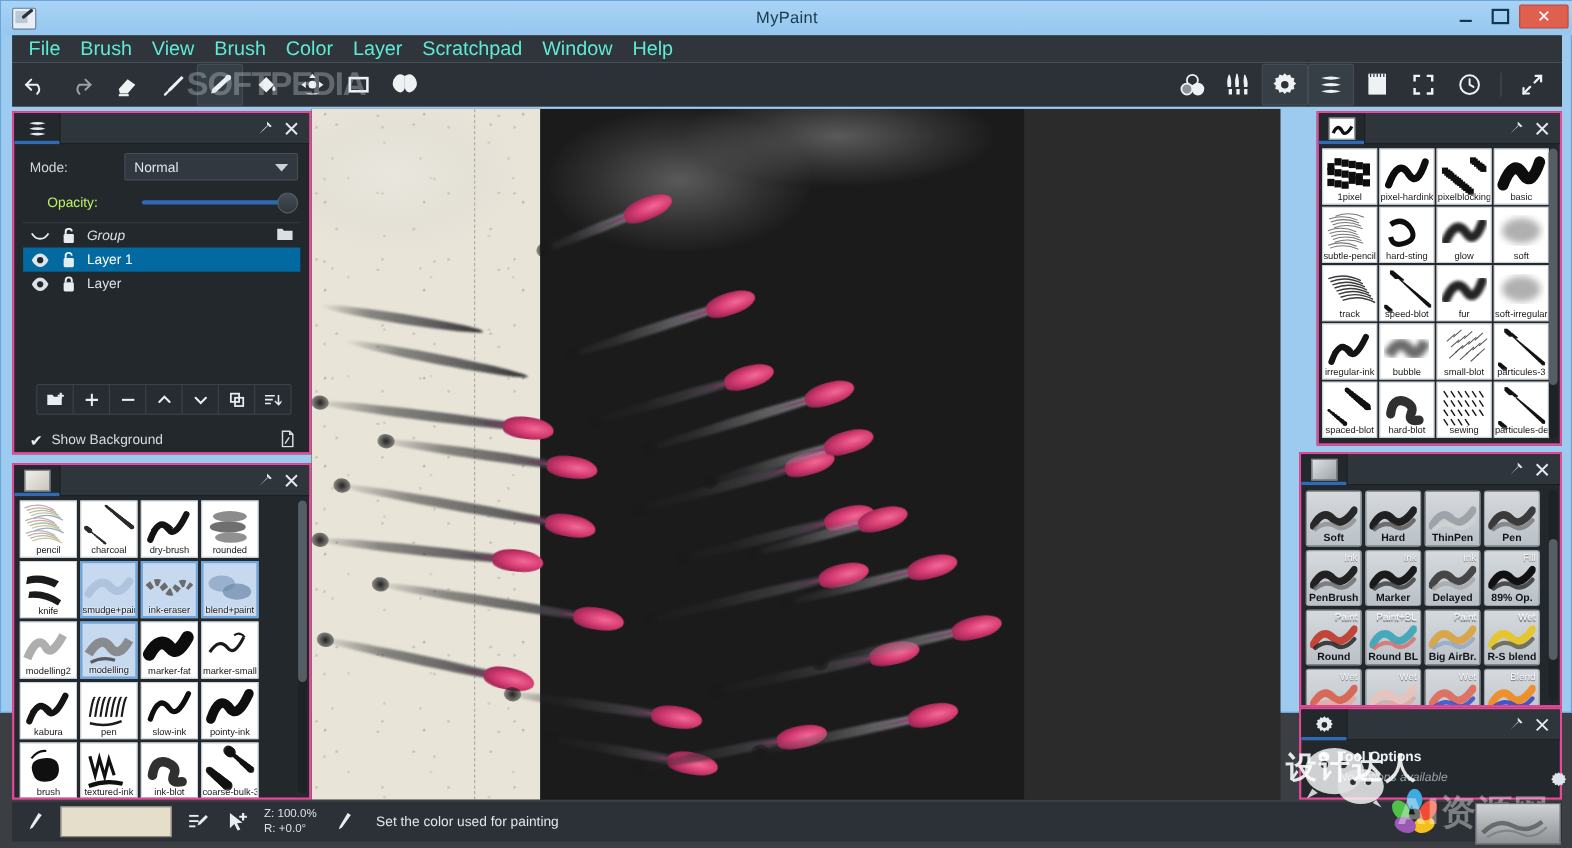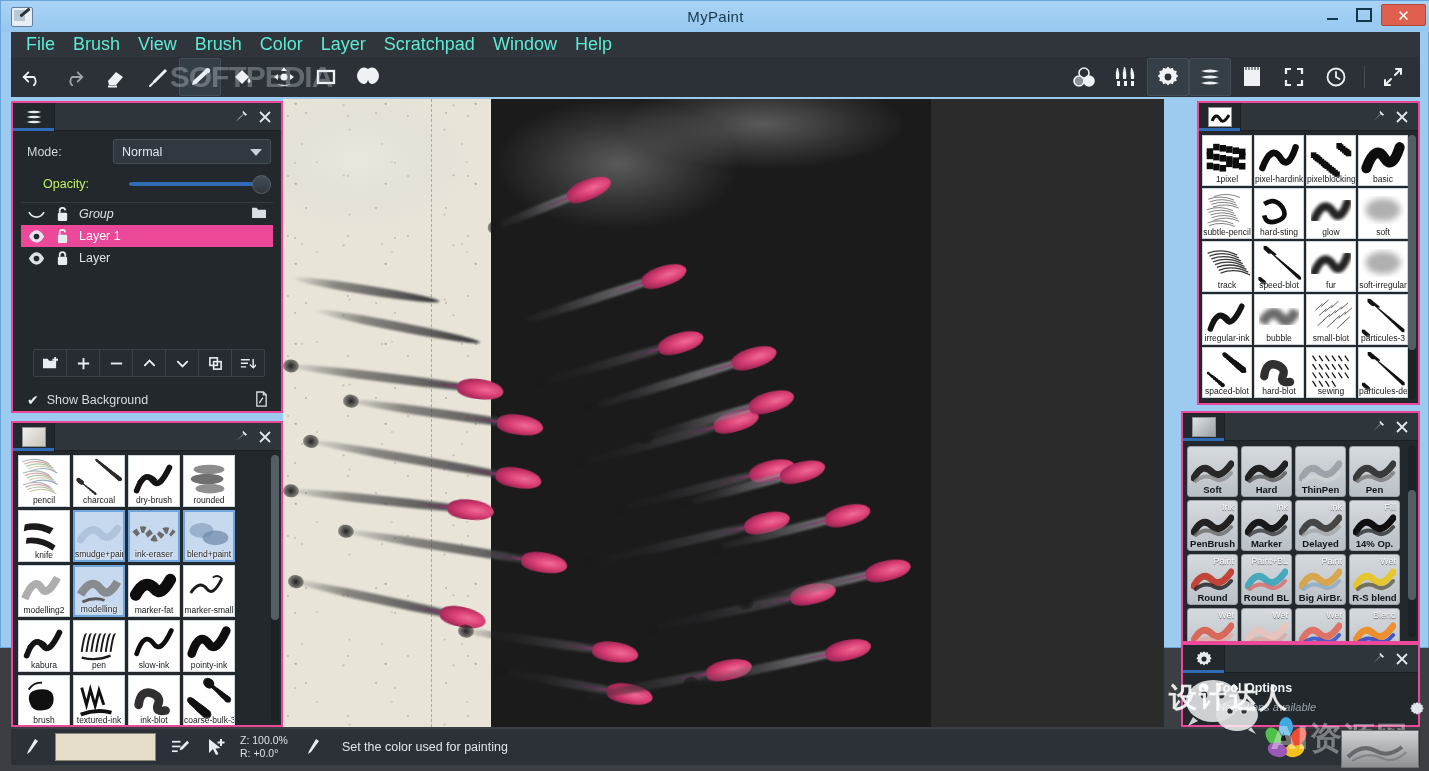--- a/index.html
+++ b/index.html
@@ -195,21 +195,21 @@
   .slider .track { width: 100%; height: 4px; background: #2f6bb5; border-radius: 2px; }
   .slider .knob {
     position: absolute; right: 0; width: 19px; height: 19px; border-radius: 50%;
     background: linear-gradient(to bottom, #454d55, #30373d); border: 1px solid #565f68;
   }
   .layer-list { margin: 0 8px; border-top: 1px solid #343b42; }
   .layer-row {
     height: 22px; display: flex; align-items: center; gap: 8px; padding: 0 6px;
     color: #dbe1e7; font-size: 12.5px;
   }
-  .layer-row.selected { background: #ec4899; color: #fff; }
+  .layer-row.selected { background: #0369a1; color: #fff; }
   .layer-row .ico { width: 18px; display: flex; align-items: center; justify-content: center; color: #e7ecf0; }
   .layer-row.italic .lname { font-style: italic; }
   .layer-row .folder { margin-left: auto; color: #d9dfe5; }
   .layer-tools {
     position: absolute; left: 20px; right: 16px; top: 246px; height: 28px;
     display: flex; border: 1px solid #3b434a; border-radius: 2px; overflow: hidden;
     background: #262c32;
   }
   .ltool {
     flex: 1; display: flex; align-items: center; justify-content: center;
@@ -1663,21 +1663,21 @@
               </svg></div>
             <div class="top-lbl">Ink</div>
             <div class="bot-lbl">Delayed</div>
           </div>
           <div class="swatch-cell">
             <div class="art"><svg width="100%" height="100%" viewBox="0 0 45 24" preserveAspectRatio="none">
                 <path d="M3 18 q9 -16 19 -6 q8 8 20 -8" stroke="#000000" stroke-width="7" fill="none" stroke-linecap="round" opacity=".92"></path>
                 <path d="M5 21 q10 -8 20 -2 q8 4 17 -6" stroke="#2c2c2c" stroke-width="4" fill="none" stroke-linecap="round" opacity=".8"></path>
               </svg></div>
             <div class="top-lbl">Fill</div>
-            <div class="bot-lbl">14% Op.</div>
+            <div class="bot-lbl">89% Op.</div>
           </div>
           <div class="swatch-cell">
             <div class="art"><svg width="100%" height="100%" viewBox="0 0 45 24" preserveAspectRatio="none">
                 <path d="M3 18 q9 -16 19 -6 q8 8 20 -8" stroke="#c0392b" stroke-width="7" fill="none" stroke-linecap="round" opacity=".92"></path>
                 <path d="M5 21 q10 -8 20 -2 q8 4 17 -6" stroke="#1b1b1b" stroke-width="4" fill="none" stroke-linecap="round" opacity=".8"></path>
               </svg></div>
             <div class="top-lbl">Paint</div>
             <div class="bot-lbl">Round</div>
           </div>
           <div class="swatch-cell">

